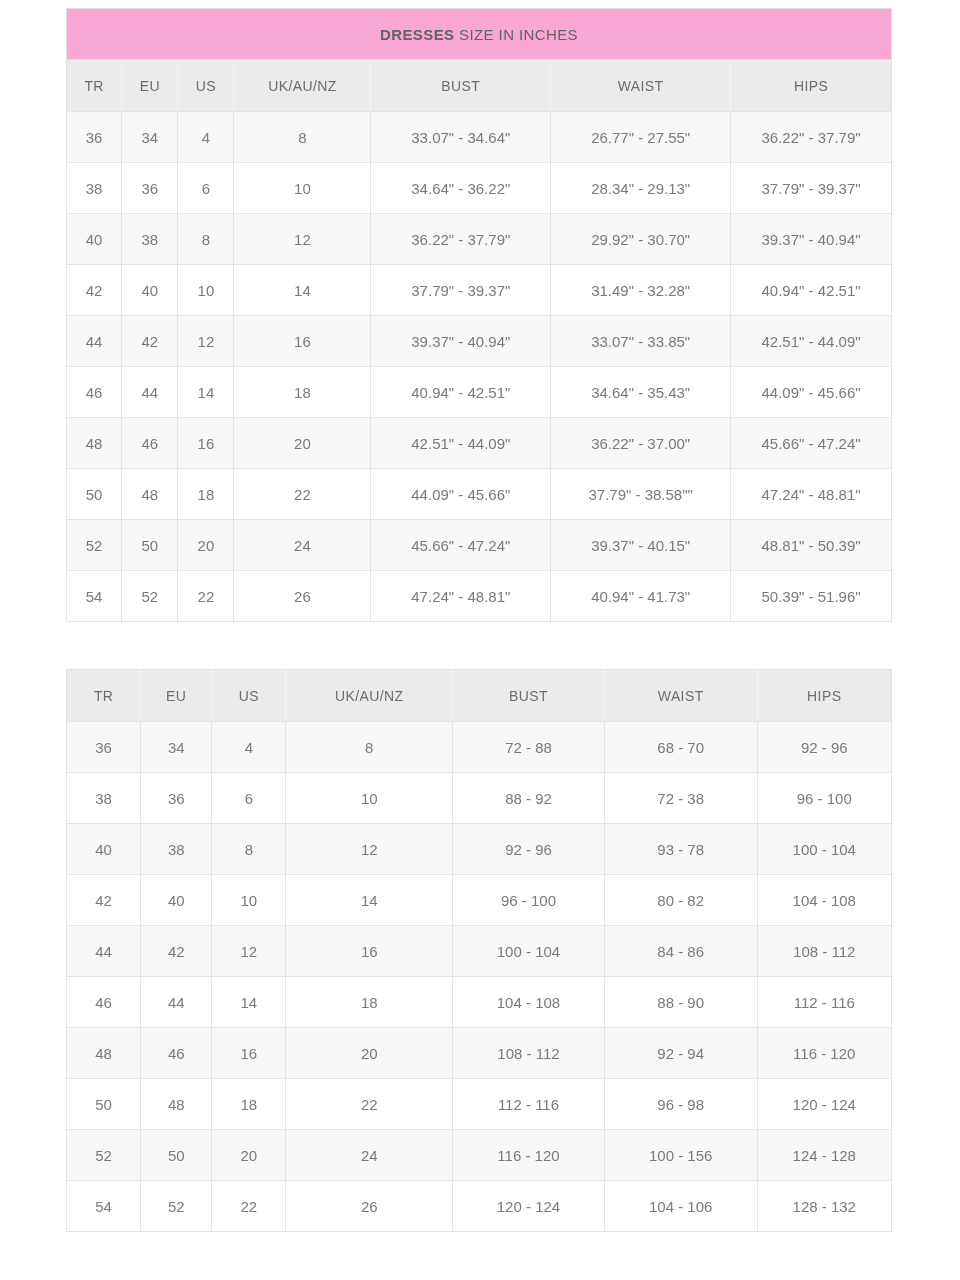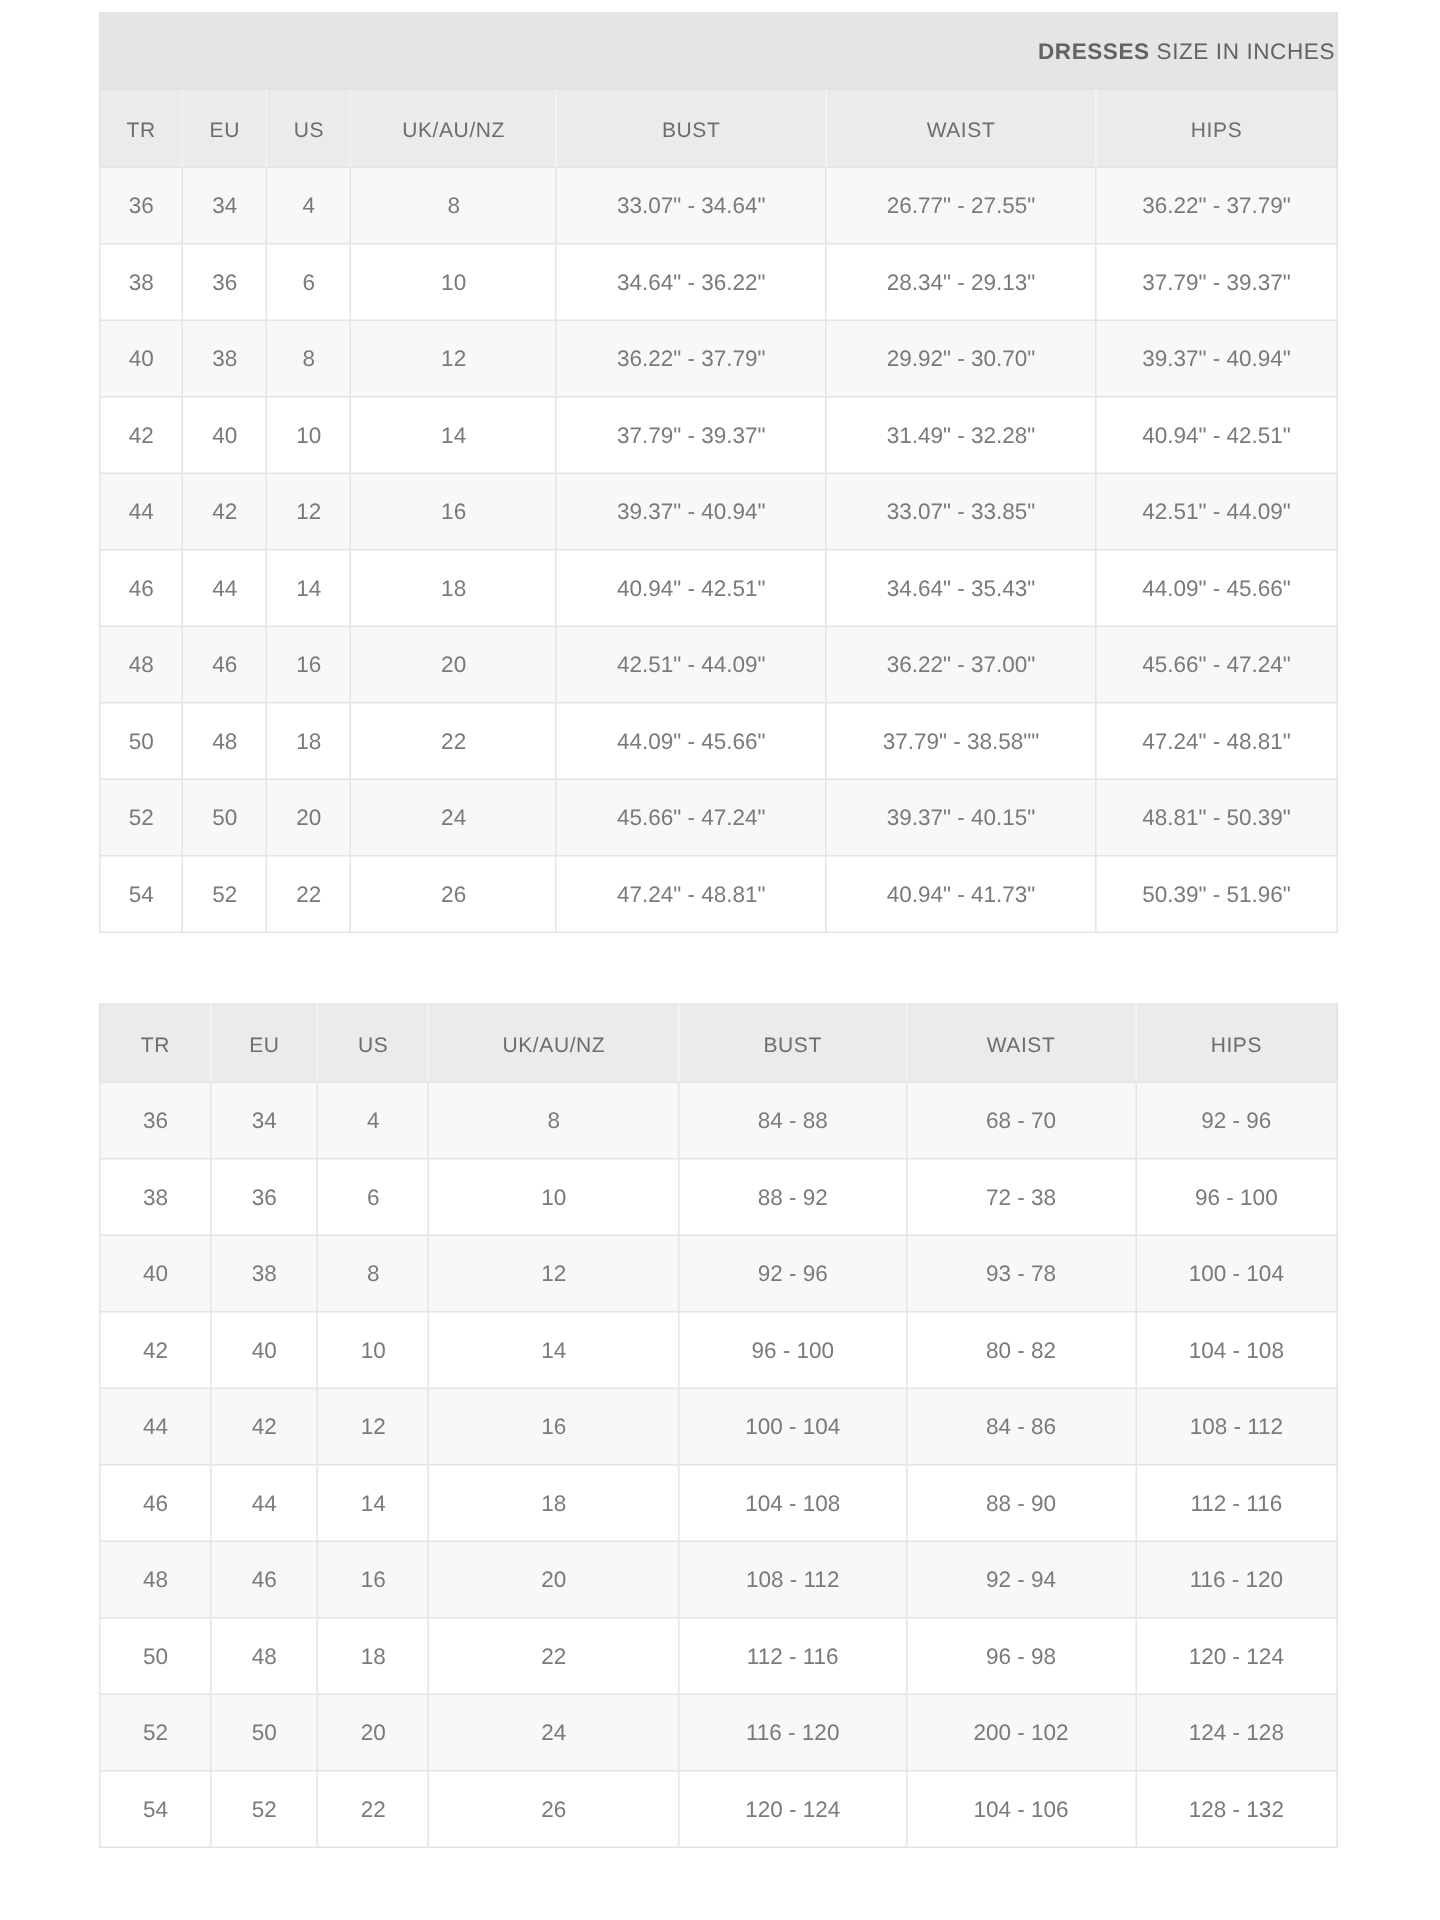--- a/index.html
+++ b/index.html
@@ -18,23 +18,23 @@
   .table-block { margin: 0 0 47px 0; }
   table.size-table {
     width: 826px;
     border-collapse: collapse;
     table-layout: fixed;
     border: 1px solid var(--table-border, #e0e0e0);
   }
   
   tr.title-row th {
     height: 48px;
-    background: #e5e5e5;
+    background: #f9a8d4;
     border-bottom: 1px solid var(--table-border, #e0e0e0);
-    text-align: right;
+    text-align: center;
     vertical-align: middle;
     font-size: 15px;
     letter-spacing: 0.4px;
     color: var(--title-text, #636363);
     font-weight: 400;
   }
   tr.title-row .brand { font-weight: 700; }
   
   tr.header-row th {
     height: 49px;
@@ -210,21 +210,21 @@
             <th>WAIST</th>
             <th>HIPS</th>
           </tr>
       </thead>
       <tbody>
           <tr>
             <td>36</td>
             <td>34</td>
             <td>4</td>
             <td>8</td>
-            <td>84 - 88</td>
+            <td>72 - 88</td>
             <td>68 - 70</td>
             <td>92 - 96</td>
           </tr>
           <tr>
             <td>38</td>
             <td>36</td>
             <td>6</td>
             <td>10</td>
             <td>88 - 92</td>
             <td>72 - 38</td>
@@ -283,21 +283,21 @@
             <td>112 - 116</td>
             <td>96 - 98</td>
             <td>120 - 124</td>
           </tr>
           <tr>
             <td>52</td>
             <td>50</td>
             <td>20</td>
             <td>24</td>
             <td>116 - 120</td>
-            <td>200 - 102</td>
+            <td>100 - 156</td>
             <td>124 - 128</td>
           </tr>
           <tr>
             <td>54</td>
             <td>52</td>
             <td>22</td>
             <td>26</td>
             <td>120 - 124</td>
             <td>104 - 106</td>
             <td>128 - 132</td>

